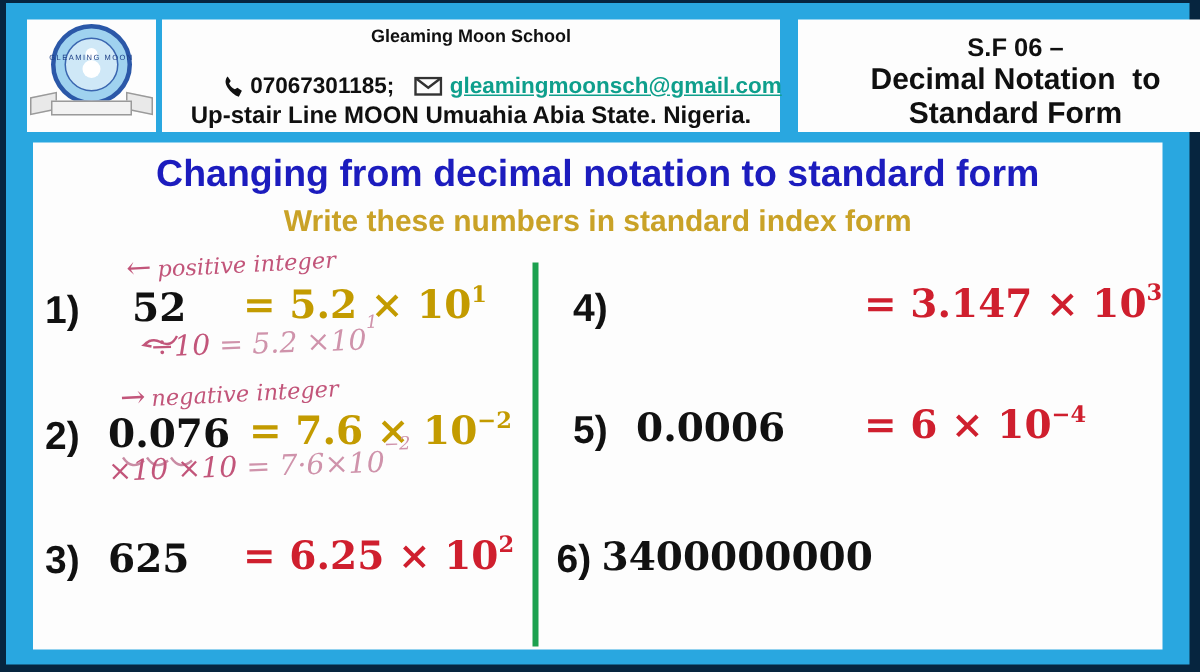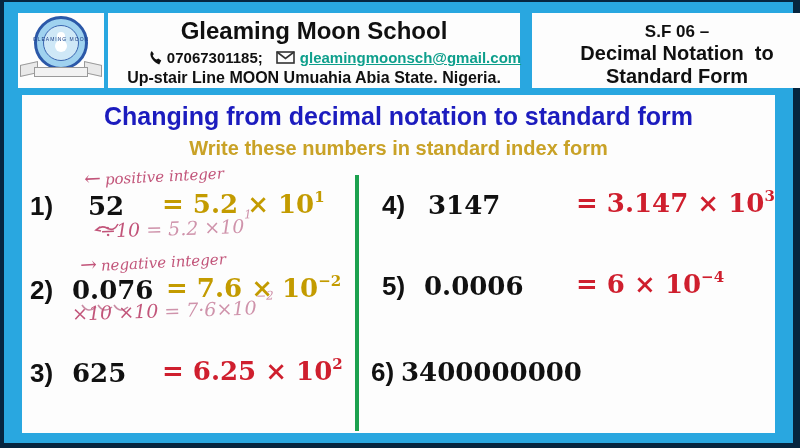--- a/index.html
+++ b/index.html
@@ -23,22 +23,22 @@
     background:#cfe8f7;border:1px solid #3a66b0;}
   .crest .figure{position:absolute;left:27px;top:16px;width:8px;height:8px;border-radius:50%;background:#fff;box-shadow:0 10px 0 2px #ffffff;}
   .crest .arc-text{position:absolute;left:0;top:20px;width:62px;text-align:center;font-size:5px;color:#1d3f86;letter-spacing:1px;}
   .ribbon{position:absolute;left:2px;top:50px;width:82px;height:16px;}
   .ribbon .mid{position:absolute;left:14px;top:4px;width:54px;height:10px;background:#f2f2f2;border:1px solid #9a9a9a;}
   .ribbon .wing{position:absolute;top:0;width:18px;height:12px;background:#e9e9e9;border:1px solid #9a9a9a;}
   .ribbon .wing.l{left:0;transform:skewY(-12deg);}
   .ribbon .wing.r{right:0;transform:skewY(12deg);}
 
   .school-box{left:108px;top:13px;width:412px;height:75px;text-align:center;}
-  .school-name{font-size:24px;font-weight:bold;color:#101010;margin-top:4px;}
-  .contact-line{display:flex;justify-content:center;align-items:center;gap:5px;margin-top:4px;font-size:15px;font-weight:bold;color:#101010;padding-left:42px;}
+  .school-name{font-size:12px;font-weight:bold;color:#101010;margin-top:4px;}
+  .contact-line{display:flex;justify-content:center;align-items:center;gap:5px;margin-top:18px;font-size:15px;font-weight:bold;color:#101010;padding-left:42px;}
   .email{color:var(--teal);text-decoration:underline;}
   .address-line{font-size:16px;font-weight:bold;color:#101010;margin-top:3px;}
 
   .sf-box{left:532px;top:13px;width:290px;height:75px;text-align:center;color:#101010;}
   .sf1{font-size:17px;font-weight:bold;margin-top:9px;}
   .sf2,.sf3{font-size:20px;font-weight:bold;white-space:pre-wrap;}
 
   
   .main-box{left:22px;top:95px;width:753px;height:338px;}
   .title{position:absolute;top:7px;width:100%;text-align:center;font-size:25px;font-weight:bold;color:var(--titleblue);}
@@ -131,21 +131,20 @@
     <svg class="arcs" style="left:58px;top:208px;" width="56" height="11" viewBox="0 0 56 11">
         <path d="M2,2 q6,9 14,2 M18,2 q6,9 14,2 M34,2 q6,9 14,2" fill="none" stroke="#c98ca4" stroke-width="1.6"></path>
       </svg>
     <span class="hand work" style="left:50px;top:204px;"><span class="op">×10 ×10</span><span>= 7·6×10</span><sup>−2</sup></span>
 
     <span class="q lbl" style="left:8px;top:263px;">3)</span>
     <span class="q" style="left:50px;top:263px;">625</span>
     <span class="ans red" style="left:140px;top:261px;"><span>=</span>&nbsp;<span>6.25</span>&nbsp;<span>×</span>&nbsp;<span>10</span><sup>2</sup></span>
 
     <span class="q lbl" style="left:360px;top:95px;">4)</span>
-    <span class="q" style="left:406px;top:95px;">3147</span>
     <span class="ans red" style="left:554px;top:93px;"><span>=</span>&nbsp;<span>3.147</span>&nbsp;<span>×</span>&nbsp;<span>10</span><sup>3</sup></span>
 
     <span class="q lbl" style="left:360px;top:176px;">5)</span>
     <span class="q" style="left:402px;top:176px;">0.0006</span>
     <span class="ans red" style="left:554px;top:174px;"><span>=</span>&nbsp;<span>6</span>&nbsp;<span>×</span>&nbsp;<span>10</span><sup>−4</sup></span>
 
     <span class="q lbl" style="left:349px;top:262px;">6)</span>
     <span class="q" style="left:379px;top:262px;">3400000000</span>
   </div>
 </div>

